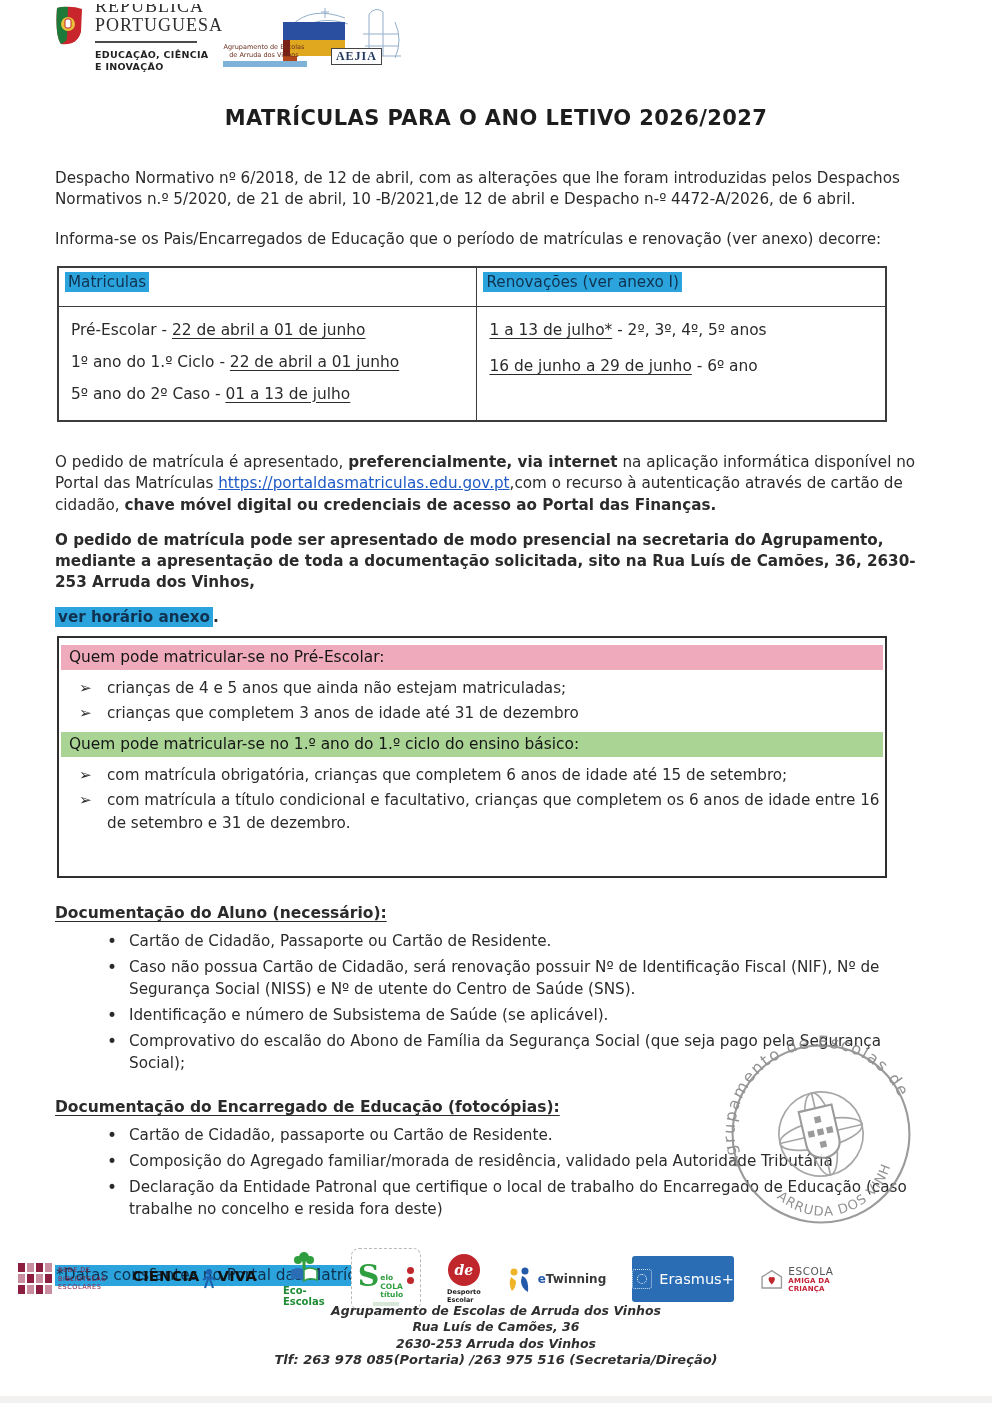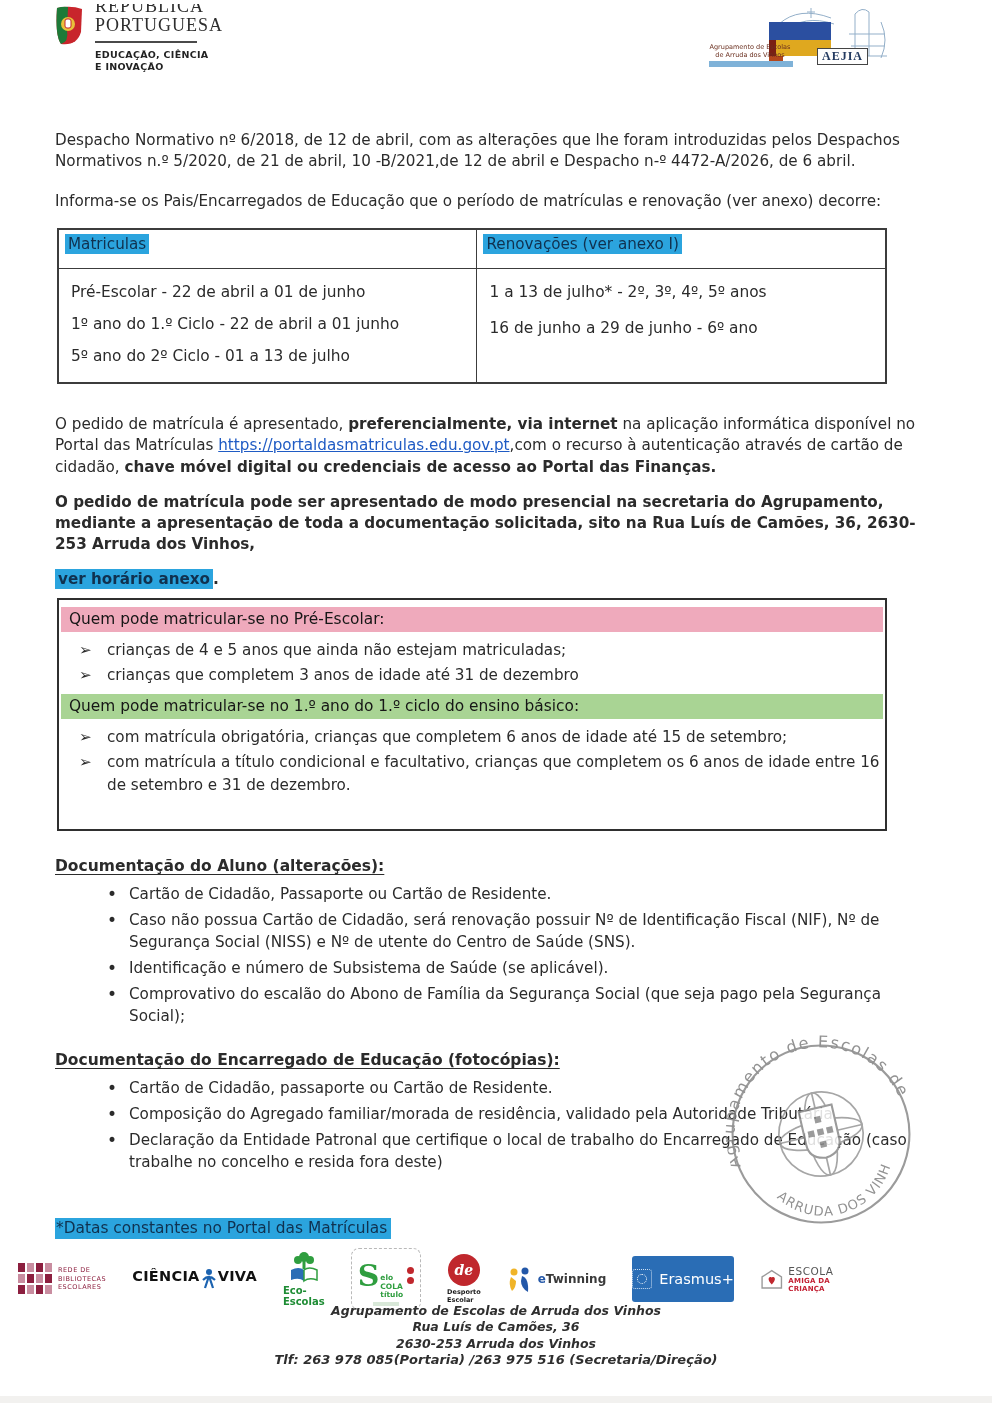--- a/index.html
+++ b/index.html
@@ -6,21 +6,21 @@
   html,body { background:#ffffff; }
   body { font-family: "DejaVu Sans", sans-serif; color:#2b2b2b; }
   .page {
     position: relative;
     width: 992px; height: 1403px;
     margin: 0 auto; background: #fff; overflow: hidden;
   }
   .content { padding: 0 55px; }
 
   
-  .hdr { display:flex; justify-content:space-between; align-items:flex-start; padding-top:4px; height:92px; }
+  .hdr { display:flex; align-items:flex-start; padding-top:4px; height:92px; }
   .gov { display:flex; gap:10px; }
   .gov-emblem { width:30px; height:42px; margin-top:2px; }
   .gov-text {}
   .gov-name { font-family:"Liberation Serif", serif; font-size:18px; letter-spacing:1px; color:#2e2e2e; line-height:1.05; height:34px; overflow:hidden; }
   .gov-name .clip { display:block; margin-top:-7px; }
   .gov-rule { border-top:2px solid #4a4a4a; width:102px; margin:3px 0 6px; }
   .gov-dept { font-size:9.5px; font-weight:bold; color:#222; line-height:1.25; letter-spacing:.3px; }
 
   .aejia { position:relative; width:180px; height:66px; margin-right:48px; }
   .aejia-sketch { position:absolute; right:0; top:0; }
@@ -37,27 +37,27 @@
   .para.first { margin-top:38px; }
   .bold { font-weight:bold; }
   a.doclink { color:#1f5bc4; text-decoration:underline; }
 
   
   table.sched { border-collapse:collapse; width:830px; margin:16px 0 0 2px; border:2px solid #3c3c3c; table-layout:fixed;padding-left:36px; }
   table.sched td { border:1.5px solid #3c3c3c; vertical-align:top; }
   td.hd { height:40px; padding:4px 6px; }
   td.bd { padding:8px 12px 10px; font-size:15.4px; line-height:2.05; }
   .hl-cyan { background:#2ba4de; color:#10314f; padding:1px 3px; font-size:15.2px; }
-  .u { text-underline-offset:3px; }
+  .u { text-decoration:underline; text-underline-offset:3px; }
 
   
   .ver-horario { margin-top:14px; font-size:15.4px; font-weight:bold; }
 
   
-  .elig { border:2px solid #2f2f2f; width:830px; margin:10px 0 0 2px; padding:5px 2px 30px; }
+  .elig { border:2px solid #2f2f2f; width:830px; margin:10px 0 0 2px; padding:5px 2px 39px; }
   .elig-bar { display:block; padding:3px 8px 4px; font-size:15.4px; color:#161616; margin-top:2px; }
   .elig-bar.pink { background:#efaabc; }
   .elig-bar.green { background:#a9d494; margin-top:8px; }
   ul.arrows { list-style:none; margin:7px 0 2px 16px; }
   ul.arrows li { padding-left:30px; position:relative; font-size:15.2px; line-height:1.5; margin-top:2px; }
   ul.arrows li::before { content:"\27A2"; position:absolute; left:2px; top:0; color:#2b2b2b; }
 
   
   .doc-head { margin-top:26px; font-size:15.5px; font-weight:bold; text-decoration:underline; text-underline-offset:3px; }
   .doc-head.second { margin-top:24px; }
@@ -154,39 +154,40 @@
         </svg>
         <div class="aejia-flag-blue"></div>
         <div class="aejia-flag-yellow"></div>
         <div class="aejia-flag-red"></div>
         <div class="aejia-caption">Agrupamento de Escolas de Arruda dos Vinhos</div>
         <div class="aejia-bar"></div>
         <div class="aejia-box">AEJIA</div>
       </div>
     </div>
 
+    <div class="title">MATRÍCULAS PARA O ANO LETIVO 2026/2027</div>
 
     <p class="para first">Despacho Normativo nº 6/2018, de 12 de abril, com as alterações que lhe foram introduzidas pelos Despachos Normativos n.º 5/2020, de 21 de abril, 10 -B/2021,de 12 de abril e Despacho n-º 4472-A/2026, de 6 abril.</p>
     <p class="para">Informa-se os Pais/Encarregados de Educação que o período de matrículas e renovação (ver anexo) decorre:</p>
 
     <table class="sched">
       <tbody>
           <tr>
         <td class="hd" style="width:50.6%">
           <span class="hl-cyan">Matriculas</span>
         </td>
         <td class="hd">
           <span class="hl-cyan">Renovações (ver anexo I)</span>
         </td>
       </tr>
       <tr>
         <td class="bd">
           <div><span>Pré-Escolar - </span><span class="u">22 de abril a 01 de junho</span></div>
           <div><span>1º ano do 1.º Ciclo - </span><span class="u">22 de abril a 01 junho</span></div>
-          <div><span>5º ano do 2º Ciclo - </span><span class="u">01 a 13 de julho</span></div>
+          <div><span>5º ano do 2º Caso - </span><span class="u">01 a 13 de julho</span></div>
         </td>
         <td class="bd">
           <div><span class="u">1 a 13 de julho*</span><span> - 2º, 3º, 4º, 5º anos</span></div>
           <div style="margin-top:4px"><span class="u">16 de junho a 29 de junho</span><span> - 6º ano</span></div>
         </td>
       </tr>
     </tbody>
       </table>
 
     <p class="para" style="margin-top:30px"><span>O pedido de matrícula é apresentado, </span><span class="bold">preferencialmente, via internet</span><span> na aplicação informática disponível no Portal das Matrículas </span><a class="doclink" href="#">https://portaldasmatriculas.edu.gov.pt</a><span>,com o recurso à autenticação através de cartão de cidadão, </span><span class="bold">chave móvel digital ou credenciais de acesso ao Portal das Finanças.</span></p>
@@ -201,21 +202,21 @@
         <li>crianças de 4 e 5 anos que ainda não estejam matriculadas;</li>
         <li>crianças que completem 3 anos de idade até 31 de dezembro</li>
       </ul>
       <span class="elig-bar green">Quem pode matricular-se no 1.º ano do 1.º ciclo do ensino básico:</span>
       <ul class="arrows">
         <li>com matrícula obrigatória, crianças que completem 6 anos de idade até 15 de setembro;</li>
         <li>com matrícula a título condicional e facultativo, crianças que completem os 6 anos de idade entre 16 de setembro e 31 de dezembro.</li>
       </ul>
     </div>
 
-    <div class="doc-head">Documentação do Aluno (alterações):</div>
+    <div class="doc-head">Documentação do Aluno (necessário):</div>
     <ul class="dots">
       <li>Cartão de Cidadão, Passaporte ou Cartão de Residente.</li>
       <li>Caso não possua Cartão de Cidadão, será renovação possuir Nº de Identificação Fiscal (NIF), Nº de Segurança Social (NISS) e Nº de utente do Centro de Saúde (SNS).</li>
       <li>Identificação e número de Subsistema de Saúde (se aplicável).</li>
       <li>Comprovativo do escalão do Abono de Família da Segurança Social (que seja pago pela Segurança Social);</li>
     </ul>
 
     <div class="doc-head second">Documentação do Encarregado de Educação (fotocópias):</div>
     <ul class="dots">
       <li>Cartão de Cidadão, passaporte ou Cartão de Residente.</li>

